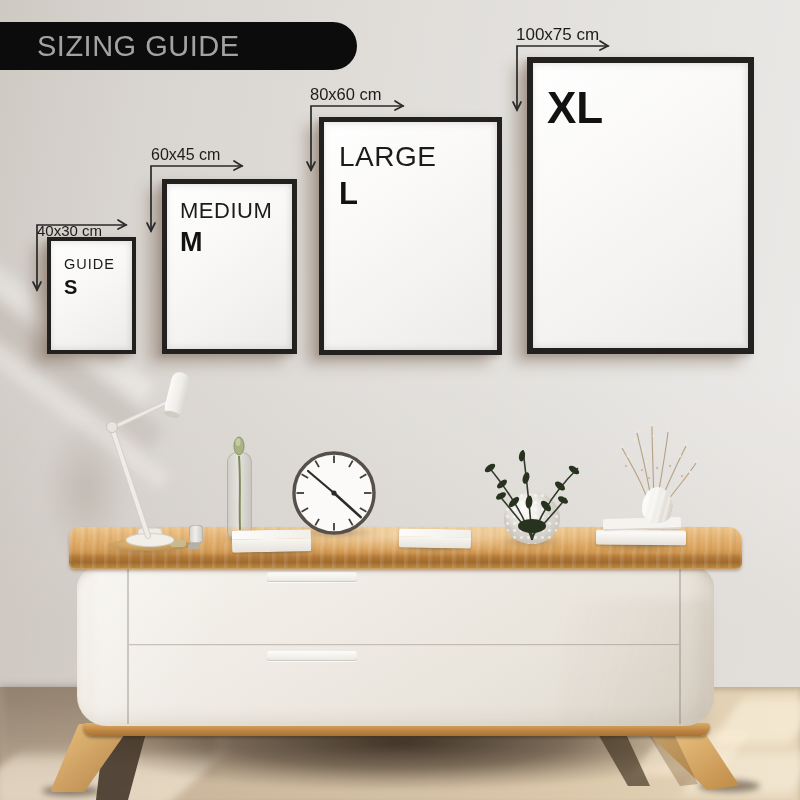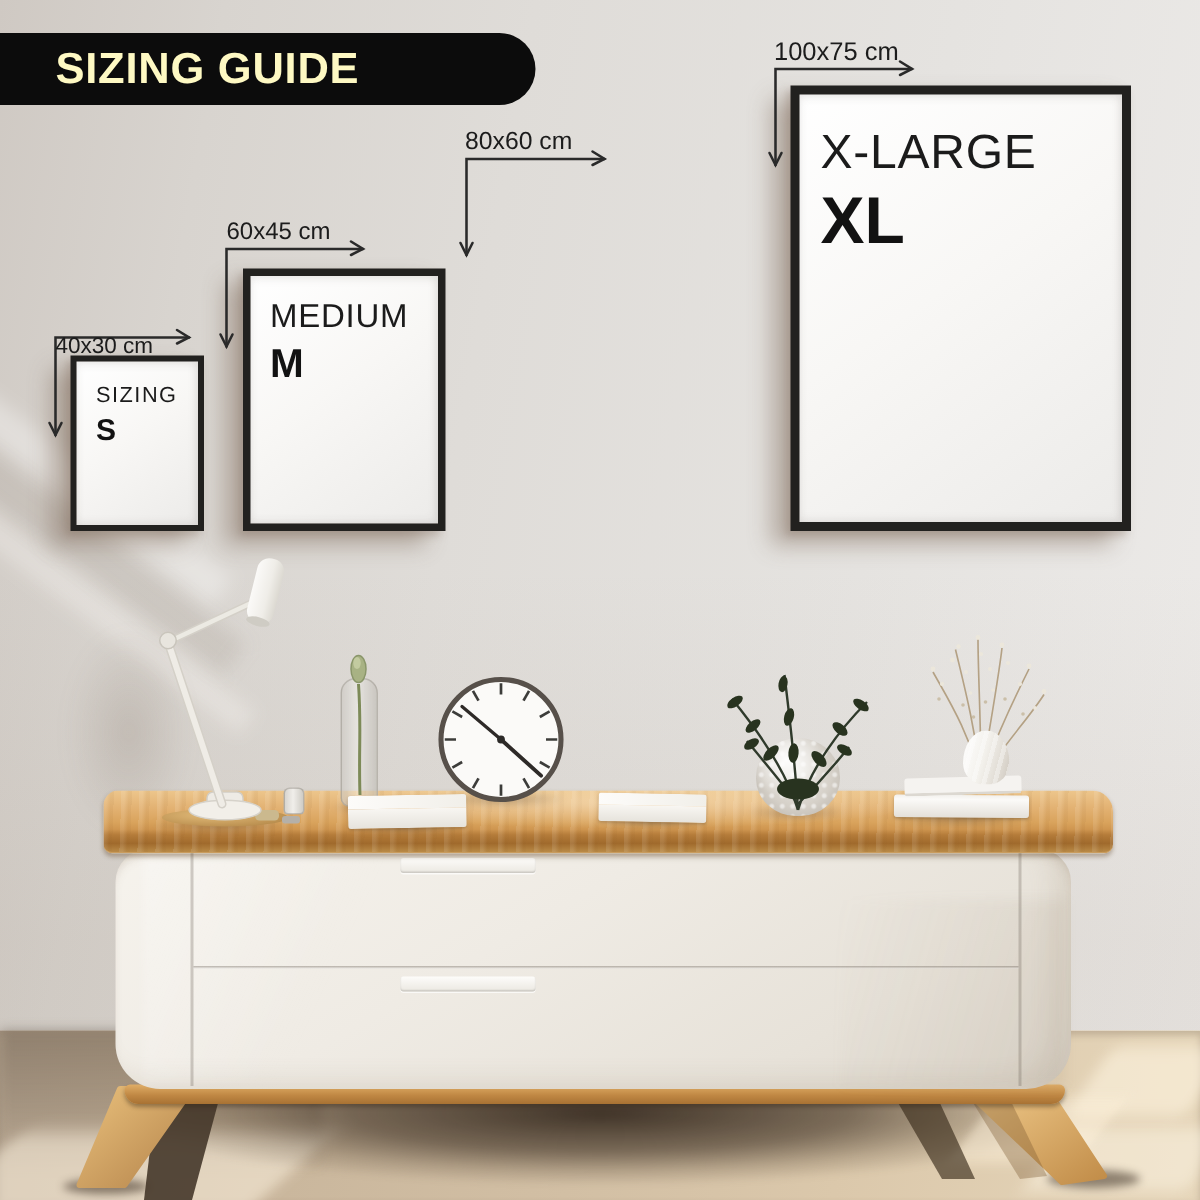--- a/index.html
+++ b/index.html
@@ -14,21 +14,21 @@
     background:linear-gradient(to bottom,rgba(150,130,110,0) 0%,rgba(140,120,100,.10) 80%);}
   .streak{filter:blur(6px);transform:rotate(37deg);}
   .streak1{left:-45px;top:318px;width:215px;height:24px;background:rgba(255,255,255,.34);}
   .streak2{left:-60px;top:398px;width:250px;height:18px;background:rgba(255,253,250,.30);}
   .streak3{left:-55px;top:356px;width:235px;height:26px;background:rgba(125,110,96,.14);}
   .lamp-wall-shadow{left:44px;top:418px;width:84px;height:140px;border-radius:50%;
     background:radial-gradient(closest-side,rgba(115,98,84,.20),rgba(115,98,84,0));filter:blur(6px);}
   
   .banner{left:0;top:22px;width:357px;height:48px;background:#0c0c0c;
     border-radius:0 25px 25px 0;display:flex;align-items:center;padding-left:37px;box-sizing:border-box;z-index:30;}
-  .banner span{color:#fef9c3;font-size:29px;font-weight:700;letter-spacing:.5px;}
+  .banner span{color:#a3a3a3;font-size:29px;font-weight:400;letter-spacing:.5px;}
   
   .frame{box-sizing:border-box;border-style:solid;border-color:#22211f;z-index:6;
     background:linear-gradient(145deg,#ffffff 0%,#f8f7f5 45%,#ecebe9 100%);
     box-shadow:-13px 9px 14px rgba(118,98,80,.42),-3px 3px 5px rgba(118,98,80,.26),
       inset 0 2px 6px rgba(70,60,50,.10),inset -2px -2px 6px rgba(70,60,50,.07);}
   .frame .fname{font-weight:400;color:#1b1b1b;letter-spacing:1px;line-height:1.25;}
   .frame .fabbr{font-weight:700;color:#121212;line-height:1.1;margin-top:3px;}
   .frame-s{left:47px;top:237px;width:89px;height:117px;border-width:4px;padding:14px 0 0 13px;}
   .frame-s .fname{font-size:14.5px;}.frame-s .fabbr{font-size:20px;}
   .frame-m{left:162px;top:179px;width:135px;height:175px;border-width:5px;padding:13px 12px 0 13px;}
@@ -135,29 +135,32 @@
 
 <div class="stage">
 
   <div class="abs wall-bottom-shade"></div>
   <div class="abs streak streak1"></div>
   <div class="abs streak streak3"></div>
   <div class="abs streak streak2"></div>
   <div class="abs lamp-wall-shadow"></div>
 
   <div class="abs frame frame-s">
-    <div class="fname">SIZING</div>
+    <div class="fname">GUIDE</div>
     <div class="fabbr">S</div>
   </div>
   <div class="abs frame frame-m">
     <div class="fname">MEDIUM</div>
     <div class="fabbr">M</div>
   </div>
+  <div class="abs frame frame-l">
+    <div class="fname">LARGE</div>
+    <div class="fabbr">L</div>
+  </div>
   <div class="abs frame frame-xl">
-    <div class="fname">X-LARGE</div>
     <div class="fabbr">XL</div>
   </div>
 
   <svg class="abs dims-svg" viewBox="0 0 800 320">
     <g stroke="#2a2a2a" stroke-width="1.7" fill="none" stroke-linecap="round">
       <path d="M37,290 L37,225 L126,225"></path>
         <path d="M118,220 L126,225 L118,229"></path>
         <path d="M33,282 L37,290 L41,282"></path>
       <path d="M151,231 L151,166 L242,166"></path>
         <path d="M234,161 L242,166 L234,170"></path>

